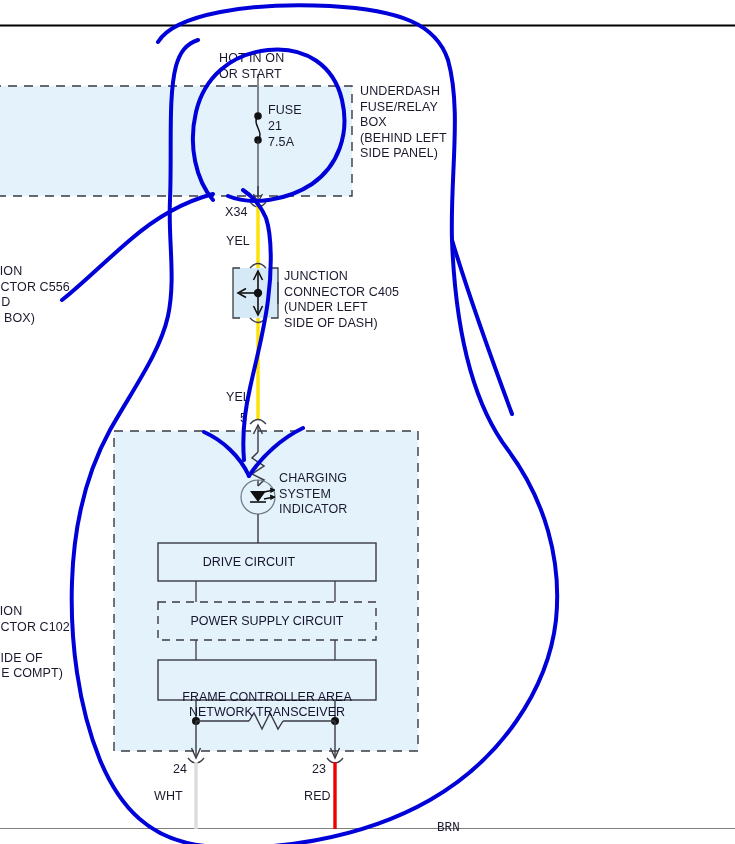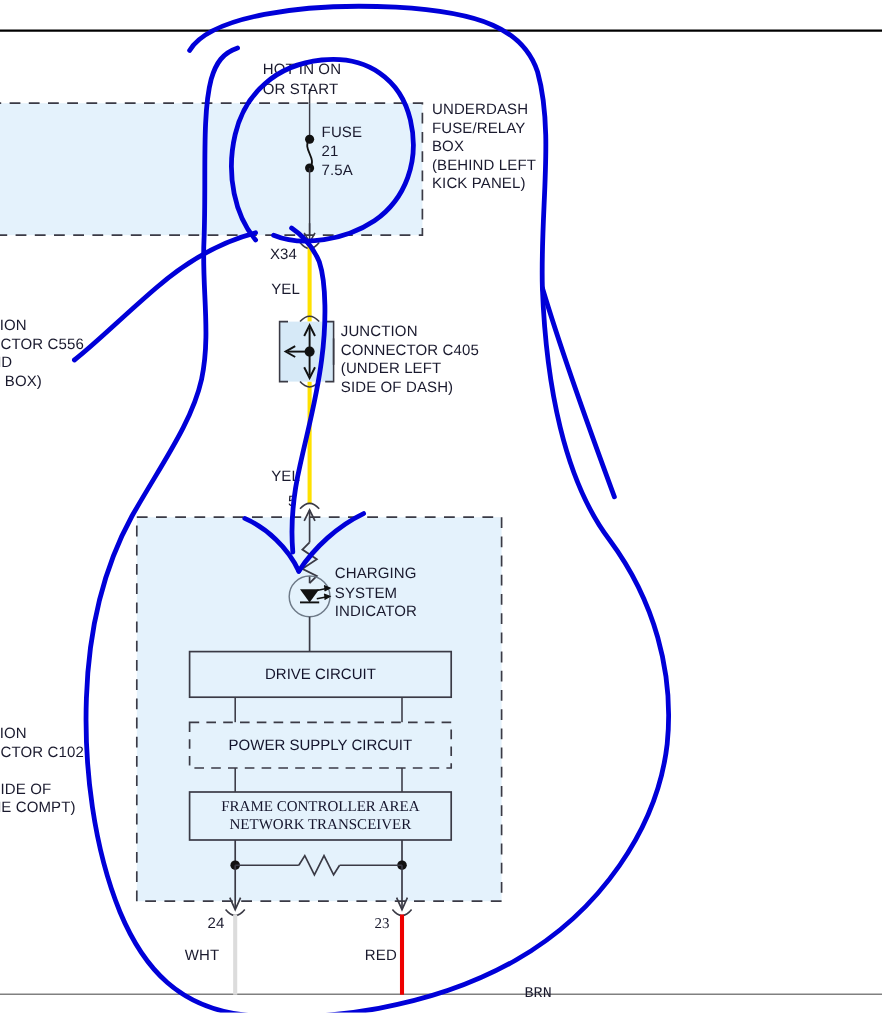--- a/index.html
+++ b/index.html
@@ -146,21 +146,21 @@
 OR START</div>
 
   <div class="lbl" style="left:268px; top:103px;"><span>FUSE</span></div>
   <div class="lbl" style="left:268px; top:119px;">21</div>
   <div class="lbl" style="left:268px; top:135px;">7.5A</div>
 
   <div class="lbl" style="left:360px; top:84px;">UNDERDASH
 FUSE/RELAY
 BOX
 (BEHIND LEFT
-KICK PANEL)</div>
+SIDE PANEL)</div>
 
   <div class="lbl" style="left:225px; top:205px;">X34</div>
   <div class="lbl" style="left:226px; top:234px;">YEL</div>
   <div class="lbl" style="left:226px; top:390px;">YEL</div>
 
   <div class="lbl" style="left:284px; top:269px;">JUNCTION
 CONNECTOR C405
 (UNDER LEFT
 SIDE OF DASH)</div>
 
@@ -175,28 +175,28 @@
 SIDE OF
 NE COMPT)</div>
 
 
   <div class="lbl" style="left:240px; top:411px;">5</div>
 
   <div class="lbl" style="left:279px; top:471px;">CHARGING
 SYSTEM
 INDICATOR</div>
 
-  <div class="box-text" style="left:166px; top:555px; width:202px;">DRIVE CIRCUIT</div>
+  <div class="box-text" style="left:148px; top:555px; width:202px;">DRIVE CIRCUIT</div>
   <div class="box-text" style="left:158px; top:614px; width:218px;">POWER SUPPLY CIRCUIT</div>
-  <div class="box-text" style="left:158px; top:665px; width:218px;font-family:Liberation Serif, serif;">FRAME CONTROLLER AREA
+  <div class="box-text" style="left:158px; top:690px; width:218px;">FRAME CONTROLLER AREA
 NETWORK TRANSCEIVER</div>
 
   <div class="lbl" style="left:173px; top:762px;">24</div>
   <div class="lbl" style="left:154px; top:789px;">WHT</div>
-  <div class="lbl" style="left:312px; top:762px;font-family:Liberation Serif, serif;">23</div>
+  <div class="lbl" style="left:312px; top:762px;">23</div>
   <div class="lbl" style="left:304px; top:789px;">RED</div>
 
   <div class="lbl" style="left:437px; top:821px;font-family:Liberation Mono, monospace;">BRN</div>
 
   <svg class="layer" viewBox="0 0 735 844">
     <g fill="none" stroke="#0000D8" stroke-width="4" stroke-linecap="round" stroke-linejoin="round">
 
       <path d="M158 42
                C 175 14, 250 2, 330 6
                C 400 10, 436 24, 448 60

